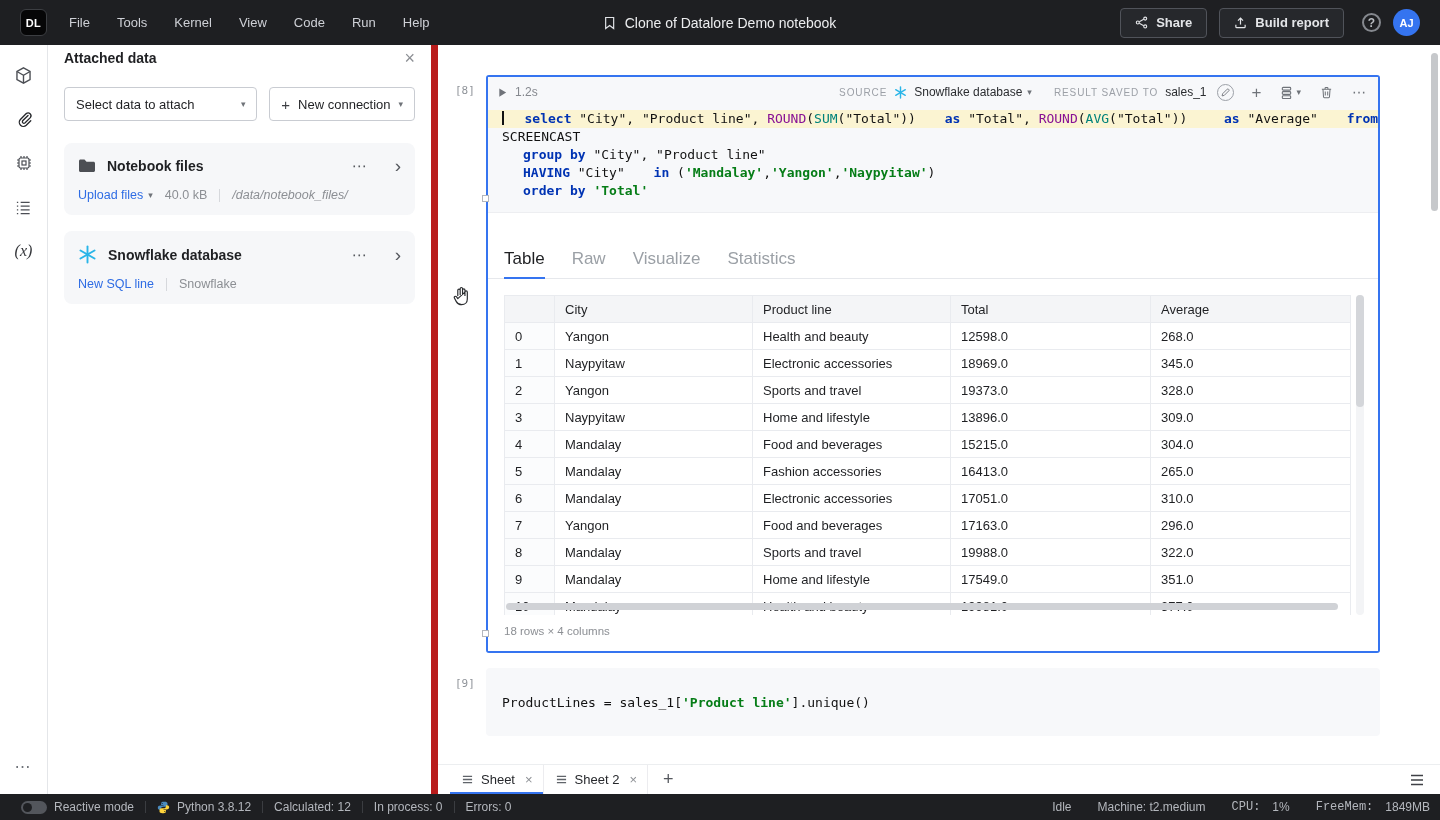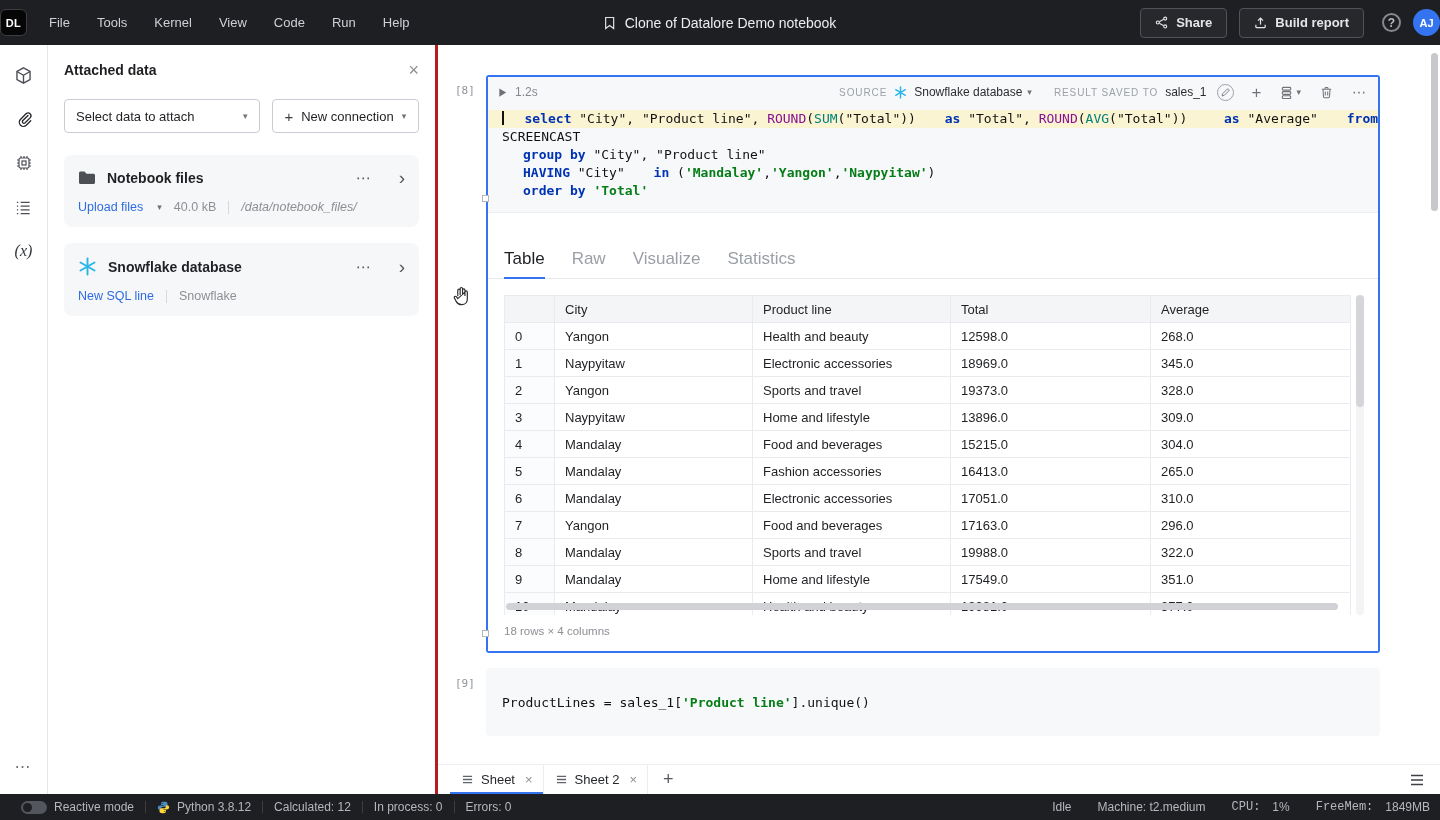--- a/index.html
+++ b/index.html
@@ -2,56 +2,56 @@
 <html><head>
 <meta charset="utf-8">
 <style>
   * { margin:0; padding:0; box-sizing:border-box; }
   html,body { width:1440px; height:820px; overflow:hidden; }
   body { font-family:"Liberation Sans", sans-serif; background:#fff; color:#1f2023; }
   svg { display:block; }
   .app { width:1440px; height:820px; display:flex; flex-direction:column; }
 
   
-  .topbar { flex:0 0 45px; background:#1e1f22; display:flex; align-items:center; padding:0 0; position:relative; }
+  .topbar { flex:0 0 45px; background:#1e1f22; display:flex; align-items:center; padding:0 20px; position:relative; }
   .logo { width:27px; height:27px; background:#060607; border:1px solid #3c3e42; border-radius:6px; color:#fff; font-size:11px; font-weight:bold; display:flex; align-items:center; justify-content:center; letter-spacing:.5px; }
   .menus { display:flex; gap:27px; margin-left:22px; }
   .menu-item { font-size:13px; color:#ced0d6; cursor:default; }
   .topbar-center { position:absolute; left:50%; transform:translateX(-50%); display:flex; align-items:center; gap:9px; }
   .nb-title { font-size:14px; color:#ecedef; }
   .topbar-right { margin-left:auto; display:flex; align-items:center; gap:12px; }
   .tb-btn { display:flex; align-items:center; gap:8px; background:#26282c; border:1px solid #50535a; border-radius:4px; height:30px; padding:0 14px; color:#e3e5e8; font-size:13px; font-weight:bold; font-family:inherit; }
   .help-circle { width:19px; height:19px; border-radius:50%; border:2px solid #85888e; color:#b9bcc1; font-size:12px; font-weight:bold; display:flex; align-items:center; justify-content:center; margin-left:6px; }
   .avatar { width:27px; height:27px; border-radius:50%; background:#3574f0; color:#fff; font-size:11px; font-weight:bold; display:flex; align-items:center; justify-content:center; }
 
   
   .body { flex:1; display:flex; min-height:0; }
   .rail { width:48px; border-right:1px solid #e4e6e9; display:flex; flex-direction:column; align-items:center; padding:20px 0 18px; gap:24px; background:#fff; }
   .rail-icon { width:20px; height:20px; display:flex; align-items:center; justify-content:center; }
   .rail-var { font-family:"Liberation Serif", serif; font-style:italic; font-size:16px; color:#35373b; }
   .rail-more { margin-top:auto; color:#6f7379; font-size:16px; letter-spacing:2px; }
 
   
-  .panel { width:390px; border-right:3px solid #b91c1c; padding:16px 16px; background:#fff; }
+  .panel { width:390px; border-right:7px solid #b91c1c; padding:4px 16px; background:#fff; }
   .panel-header { display:flex; align-items:center; justify-content:space-between; }
   .panel-title { font-size:14px; font-weight:bold; color:#1f2023; }
   .panel-close { font-size:18px; color:#8c8f94; line-height:1; }
   .panel-controls { display:flex; gap:12px; margin-top:20px; }
   .select-box { flex:1.18; height:34px; border:1px solid #c9ccd2; border-radius:4px; display:flex; align-items:center; justify-content:space-between; padding:0 11px; font-size:13px; color:#1f2023; }
   .btn-outline { flex:1; height:34px; border:1px solid #c9ccd2; border-radius:4px; display:flex; align-items:center; justify-content:center; gap:8px; font-size:13px; color:#1f2023; }
   .caret { font-size:9px; color:#6f7379; }
   .plus-glyph { font-size:15px; color:#3c3e43; }
   .card { background:#f6f7f9; border-radius:8px; padding:14px 14px 13px; margin-top:16px; }
   .card.first { margin-top:22px; }
   .card-head { display:flex; align-items:center; gap:11px; }
   .card-title { font-size:14px; font-weight:bold; color:#1f2023; flex:1; }
   .card-more { color:#55585e; font-size:15px; letter-spacing:1px; }
   .card-chevron { color:#55585e; font-size:19px; margin-left:16px; line-height:.9; }
   .card-sub { display:flex; align-items:center; gap:12px; margin-top:13px; font-size:12.5px; }
-  .link { color:#2e6ce4; display:flex; align-items:center; gap:14px; }
+  .link { color:#2e6ce4; display:flex; align-items:center; gap:5px; }
   .muted { color:#8c8f94; }
   .vdiv { width:1px; height:13px; background:#d6d8dc; }
   .italic { font-style:italic; }
 
   
   .right-col { flex:1; display:flex; flex-direction:column; min-width:0; background:#fff; }
   .main { flex:1; position:relative; overflow:hidden; padding:30px 0 0 48px; }
   .cell-wrap { position:relative; width:894px; }
   .gutter-label { position:absolute; left:-31px; top:9px; font-family:"DejaVu Sans Mono", monospace; font-size:11px; color:#90949a; }
   .sql-cell { border:2px solid #3574f0; border-radius:3px; background:#fff; position:relative; }

